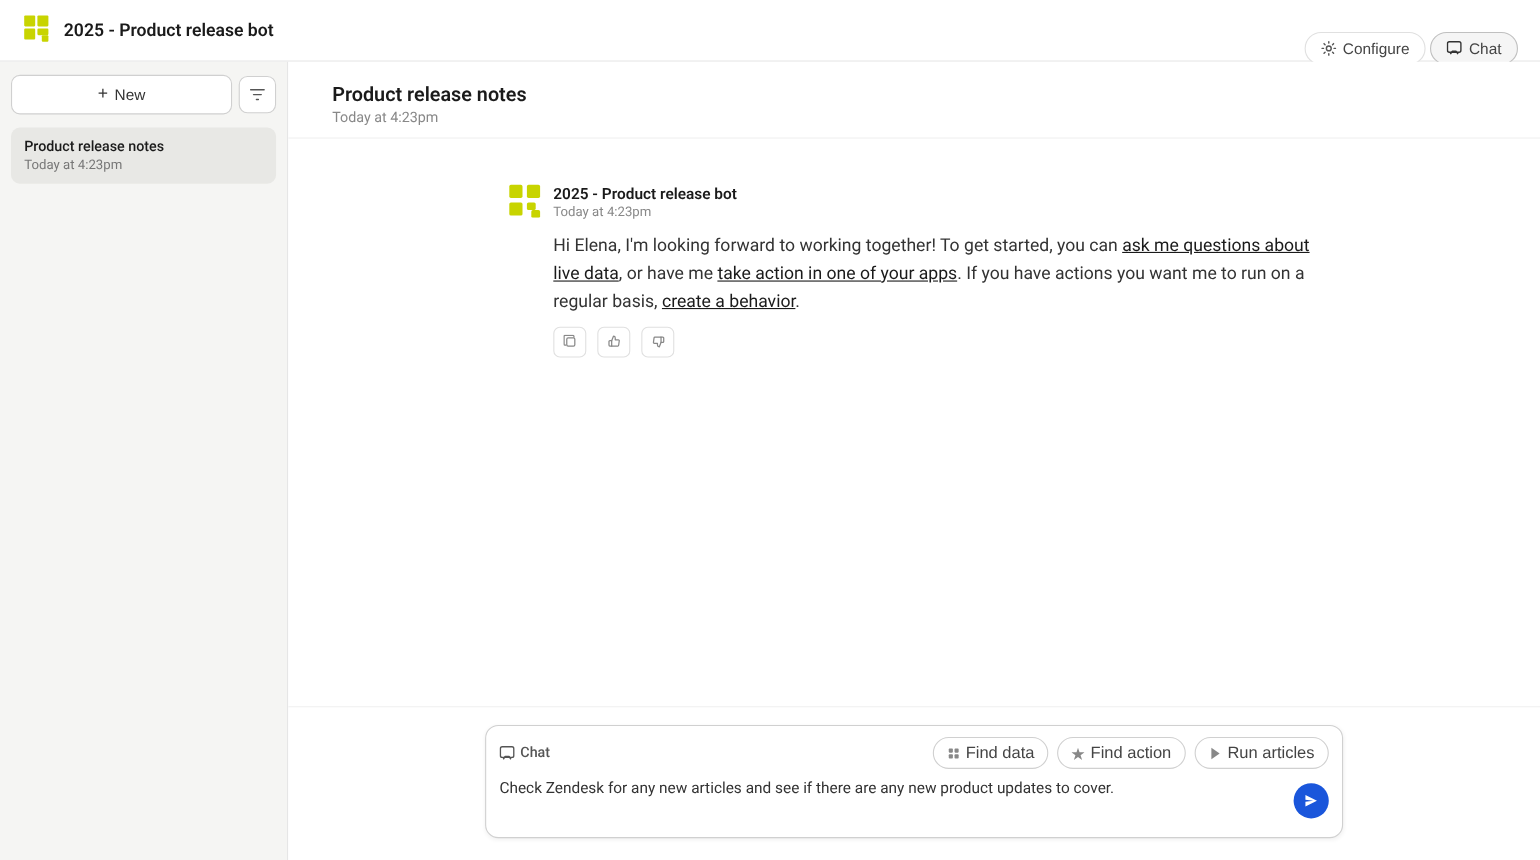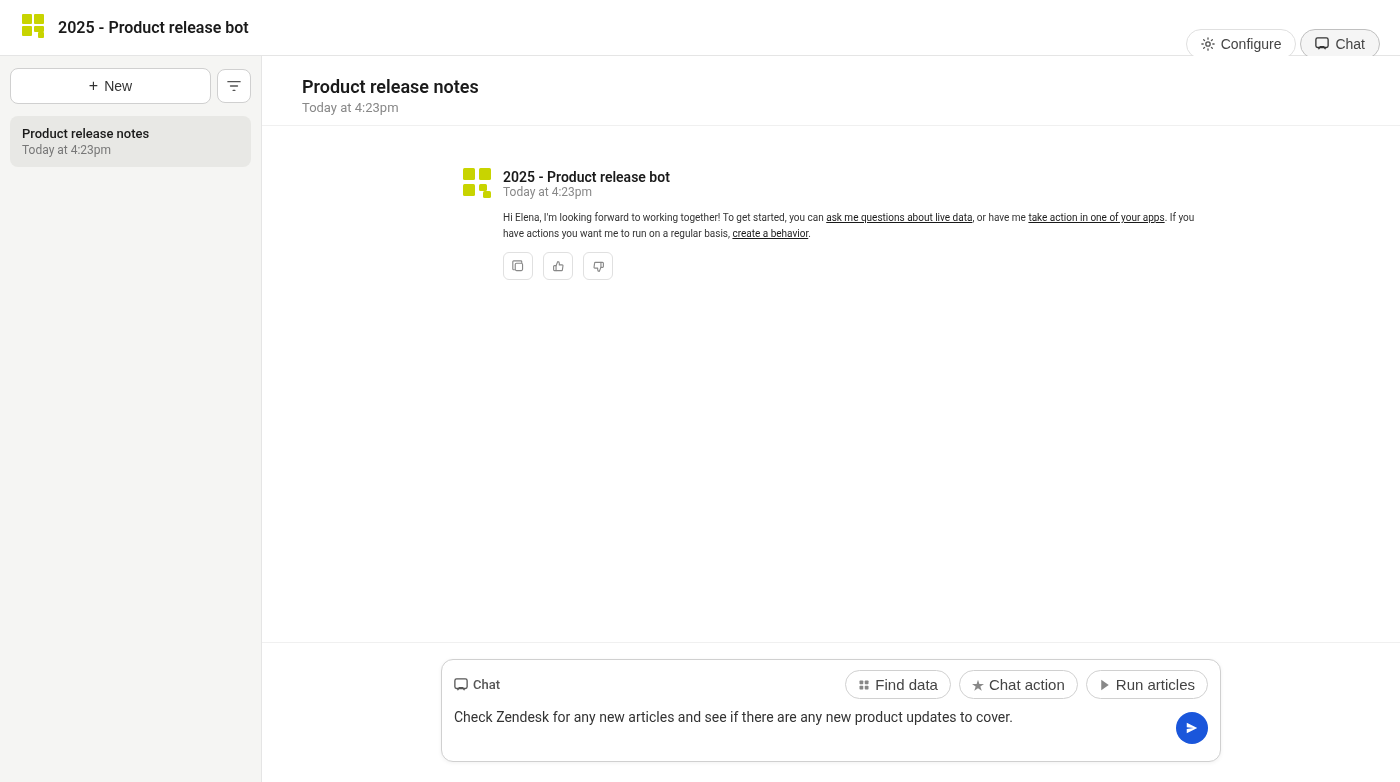--- a/index.html
+++ b/index.html
@@ -85,21 +85,21 @@
     .message-header {
       display: flex; align-items: center; gap: 10px;
       margin-bottom: 8px;
     }
     .bot-avatar {
       width: 32px; height: 32px; flex-shrink: 0;
     }
     .message-author { font-size: 14px; font-weight: 600; color: #1a1a1a; }
     .message-time { font-size: 12px; color: #888; }
     .message-body {
-      font-size: 10px; line-height: 1.6; color: #333;
+      font-size: 16px; line-height: 1.6; color: #333;
       padding-left: 42px;
     }
     .message-body a {
       color: #1a1a1a; text-decoration: underline;
     }
     .message-actions {
       display: flex; align-items: center; gap: 10px;
       padding-left: 42px; margin-top: 10px;
     }
     .msg-action-btn {
@@ -274,21 +274,21 @@
               <rect x="9" y="2" width="5" height="5" rx="1" fill="#888"></rect>
               <rect x="2" y="9" width="5" height="5" rx="1" fill="#888"></rect>
               <rect x="9" y="9" width="5" height="5" rx="1" fill="#888"></rect>
             </svg>
             <span>Find data</span>
           </button>
           <button class="toolbar-action-btn">
             <svg width="12" height="12" viewBox="0 0 16 16" fill="none">
               <path d="M8 1l1.8 5.5H16l-4.9 3.6 1.9 5.7L8 12.2 3 15.8l1.9-5.7L0 6.5h6.2L8 1z" fill="#888"></path>
             </svg>
-            <span>Chat action</span>
+            <span>Find action</span>
           </button>
           <button class="toolbar-action-btn">
             <svg width="12" height="12" viewBox="0 0 16 16" fill="none">
               <polygon points="3,1 13,8 3,15" fill="#888"></polygon>
             </svg>
             <span>Run articles</span>
           </button>
         </div>
         <div class="chat-textarea-row">
           <textarea class="chat-textarea" rows="2" style="color: rgb(51, 51, 51);">Check Zendesk for any new articles and see if there are any new product updates to cover.</textarea>

